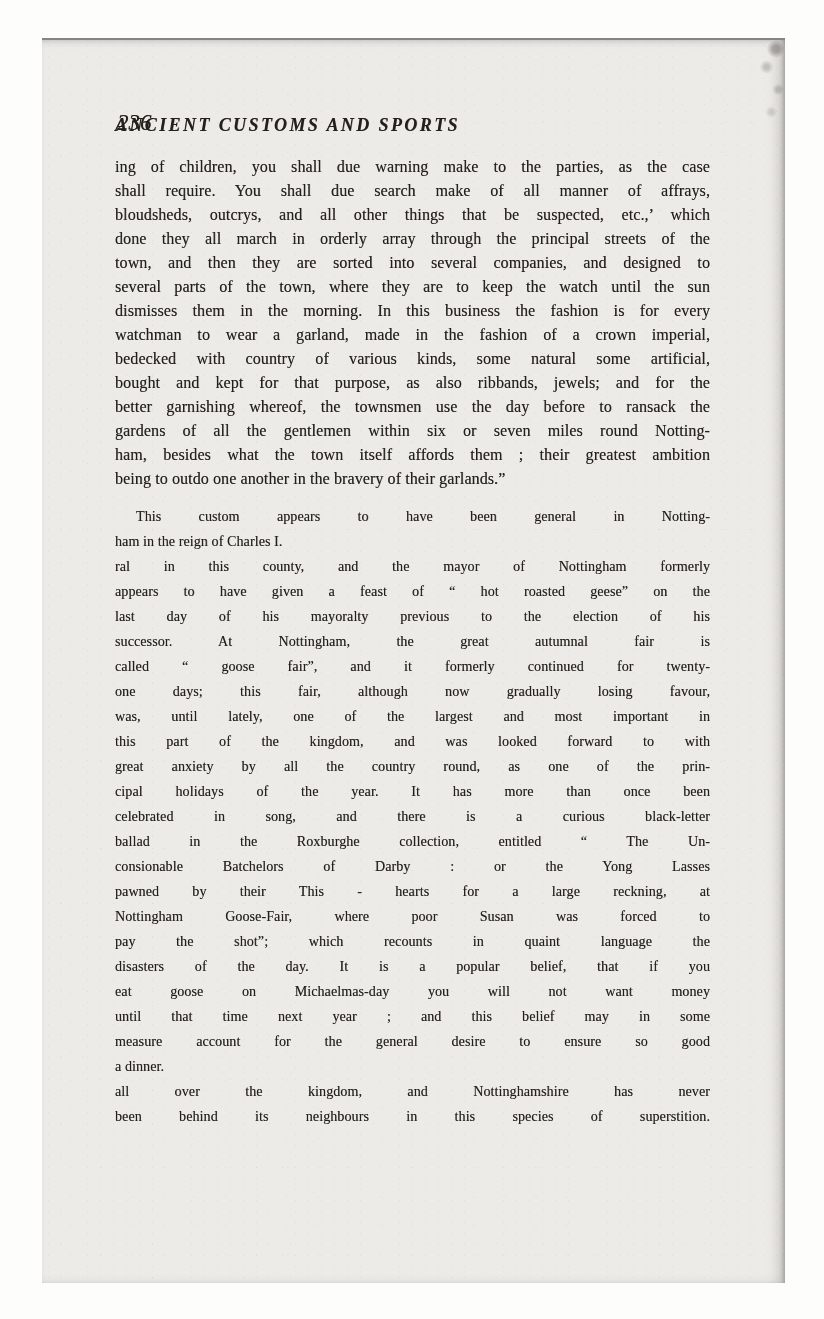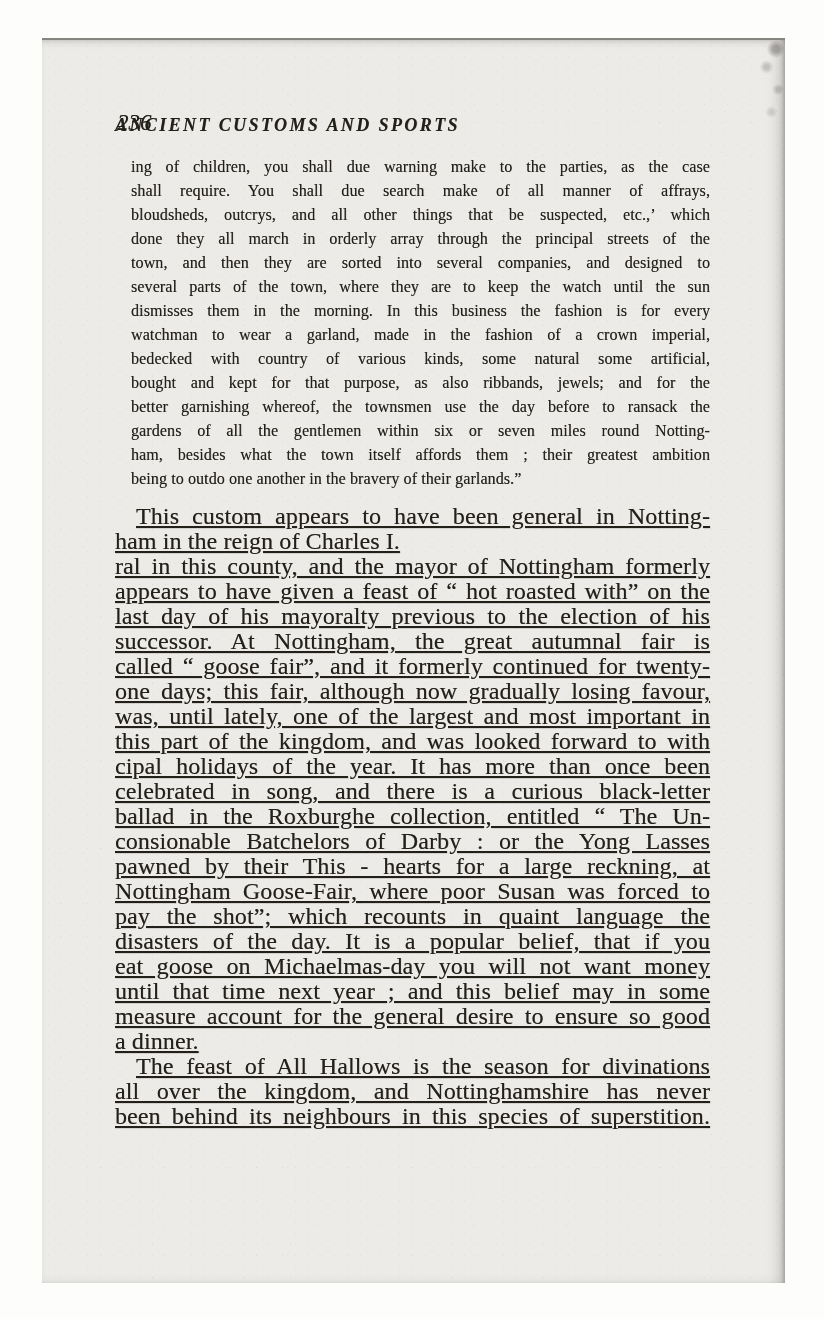--- a/index.html
+++ b/index.html
@@ -76,31 +76,30 @@
     line-height: 26px;
   }
   .para { margin: 0; }
   .line {
     text-align: justify;
     text-align-last: justify;
     white-space: normal;
   }
   .end-left .line.last { text-align-last: left; }
   .indent .line.first { text-indent: 21px; }
-  .quote { margin-top: 17px; margin-left: 16px; }
+  .quote { margin-top: 17px; }
   .quote .line {
     font-size: 16px;
     line-height: 24px;
     letter-spacing: 0.1px;
   }
   .body-para .line {
-    font-size: 24px;
+    font-size: 14px;
     line-height: 25px;
     letter-spacing: 0.1px;
-    text-decoration: underline;
   }
   .body-para.first-body { margin-top: 13px; }
 </style>
 </head>
 <body>
 
 <div class="scan">
   <div class="page">
     <div class="corner-smudge"></div>
     <div class="content">
@@ -130,43 +129,43 @@
 
       <div class="para body-para first-body indent end-left">
 
       <div class="line first">This custom appears to have been general in Notting-</div>
           <div class="line last">ham in the reign of Charles I.</div>
         </div>
 
       <div class="para body-para indent end-left">
 
           <div class="line">ral in this county, and the mayor of Nottingham formerly</div>
-          <div class="line">appears to have given a feast of “ hot roasted with” on the</div>
+          <div class="line">appears to have given a feast of “ hot roasted geese” on the</div>
           <div class="line">last day of his mayoralty previous to the election of his</div>
           <div class="line">successor. At Nottingham, the great autumnal fair is</div>
           <div class="line">called “ goose fair”, and it formerly continued for twenty-</div>
           <div class="line">one days; this fair, although now gradually losing favour,</div>
           <div class="line">was, until lately, one of the largest and most important in</div>
           <div class="line">this part of the kingdom, and was looked forward to with</div>
+          <div class="line">great anxiety by all the country round, as one of the prin-</div>
           <div class="line">cipal holidays of the year. It has more than once been</div>
           <div class="line">celebrated in song, and there is a curious black-letter</div>
           <div class="line">ballad in the Roxburghe collection, entitled “ The Un-</div>
           <div class="line">consionable Batchelors of Darby : or the Yong Lasses</div>
           <div class="line">pawned by their This - hearts for a large reckning, at</div>
           <div class="line">Nottingham Goose-Fair, where poor Susan was forced to</div>
           <div class="line">pay the shot”; which recounts in quaint language the</div>
           <div class="line">disasters of the day. It is a popular belief, that if you</div>
           <div class="line">eat goose on Michaelmas-day you will not want money</div>
           <div class="line">until that time next year ; and this belief may in some</div>
           <div class="line">measure account for the general desire to ensure so good</div>
           <div class="line last">a dinner.</div>
         </div>
 
       <div class="para body-para indent">
 
-      <div class="line first">The feast of All Hallows is the season for divinations</div>
           <div class="line">all over the kingdom, and Nottinghamshire has never</div>
           <div class="line">been behind its neighbours in this species of superstition.</div>
         </div>
 
     </div>
   </div>
 </div>
 
 </body></html>

